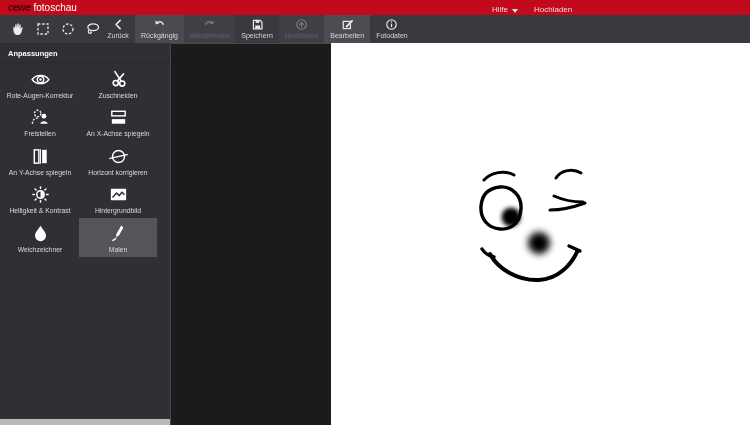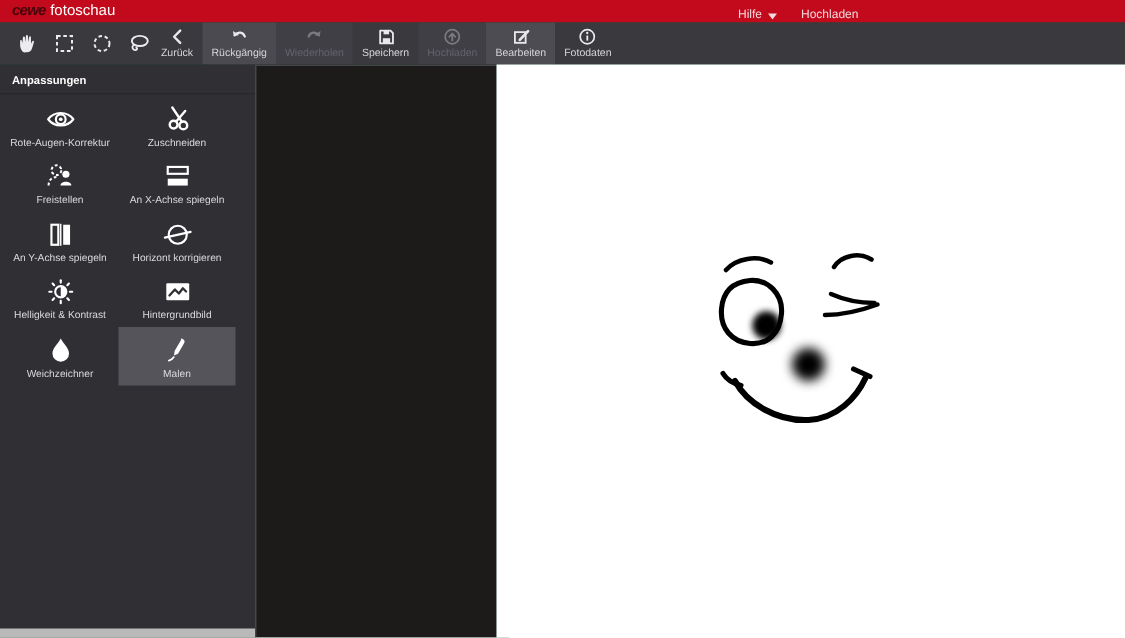--- a/index.html
+++ b/index.html
@@ -1,18 +1,18 @@
 <!DOCTYPE html>
 <html><head>
 <meta charset="utf-8">
 <style>
   * { margin:0; padding:0; box-sizing:border-box; }
   html,body { width:750px; height:425px; overflow:hidden; background:#fff;
     font-family:"Liberation Sans", sans-serif; }
-  #app { position:relative; width:750px; height:425px; background:#14532d; }
+  #app { position:relative; width:750px; height:425px; background:#0f766e; }
 
   
   .titlebar { position:absolute; left:0; top:0; width:750px; height:15px;
     background:#c20a1c; display:flex; align-items:center; }
   .logo { margin-left:8px; font-size:10px; color:#fff; display:flex; align-items:center; gap:3px; }
   .logo .brand { font-weight:bold; font-style:italic; color:#47050b; letter-spacing:-0.5px; }
   .menus { position:absolute; left:492px; top:2px; height:15px; display:flex;
     align-items:center; gap:16px; }
   .menu-item { font-size:8px; color:#f2d9dc; display:flex; align-items:center; gap:4px; cursor:default; }
   .chev { width:0; height:0; border-left:3px solid transparent; border-right:3px solid transparent;

